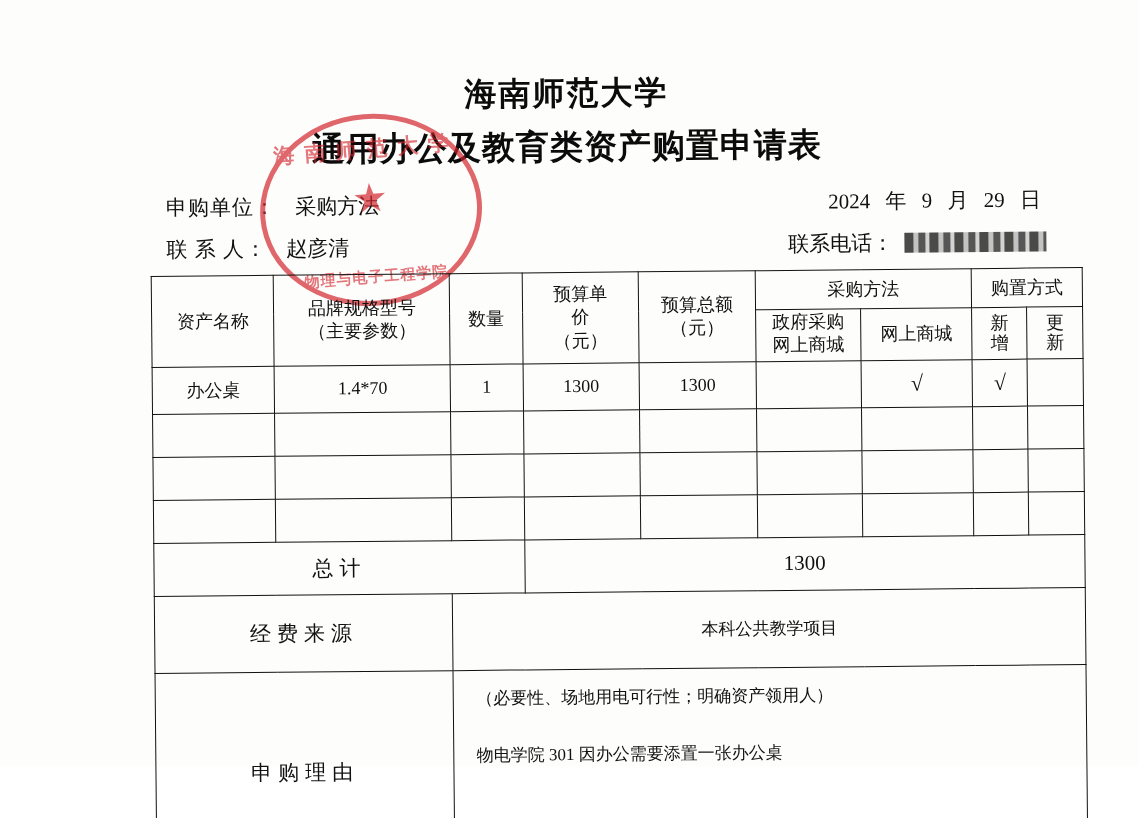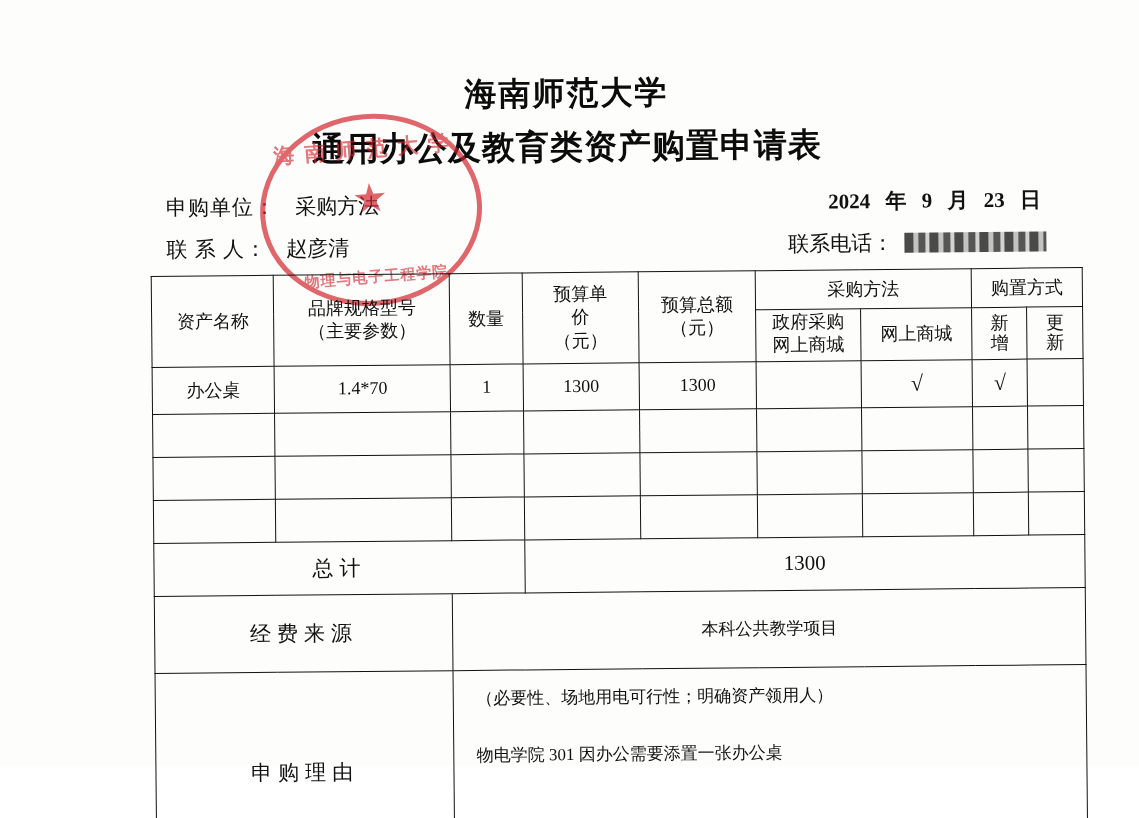--- a/index.html
+++ b/index.html
@@ -72,21 +72,21 @@
   .meta-value {
     display: inline-block;
     margin-left: 14px;
   }
   .meta-right {
     position: absolute;
     right: 40px;
     top: 0;
     white-space: nowrap;
   }
-  .date-line span { margin: 0 5px; font-weight: bold; }
+  .date-line span { margin: 0 5px; }
   .phone-redact {
     display: inline-block;
     width: 142px;
     height: 20px;
     vertical-align: -3px;
     margin-left: 6px;
     background:
       repeating-linear-gradient(90deg,
         #2b2b2b 0px, #2b2b2b 9px,
         #b9b9b9 9px, #b9b9b9 14px,
@@ -208,21 +208,21 @@
 
     <div class="meta">
       <div class="meta-row">
         <span class="meta-label">申购单位：</span>
         <span class="meta-value">采购方法</span>
         <span class="meta-right date-line">
           <span>2024</span>
           <span>年</span>
           <span>9</span>
           <span>月</span>
-          <span>23</span>
+          <span>29</span>
           <span>日</span>
         </span>
       </div>
       <div class="meta-row">
         <span class="meta-label">联 系 人：</span>
         <span class="meta-value">赵彦清</span>
         <span class="meta-right">
           <span>联系电话：</span>
           <span class="phone-redact"></span>
         </span>

